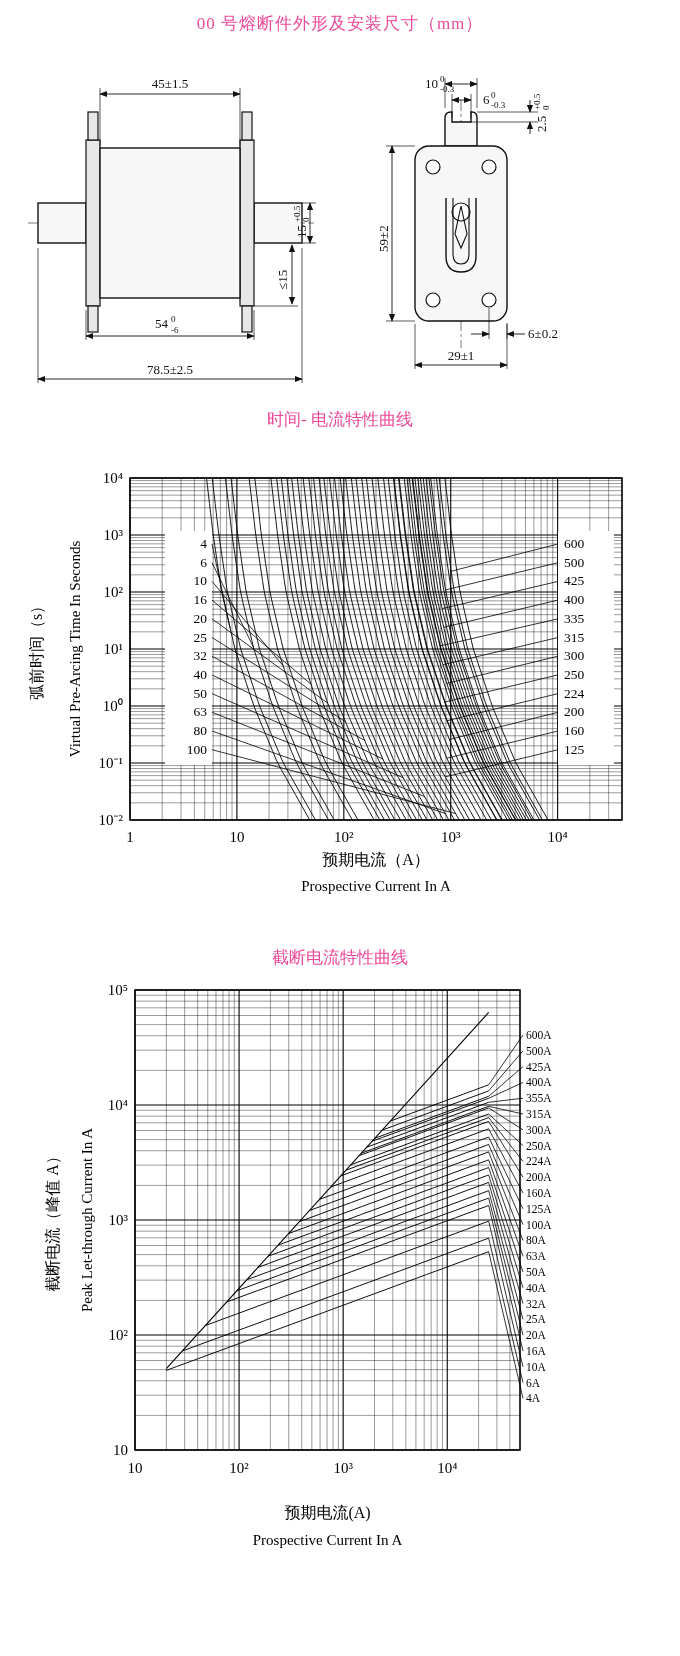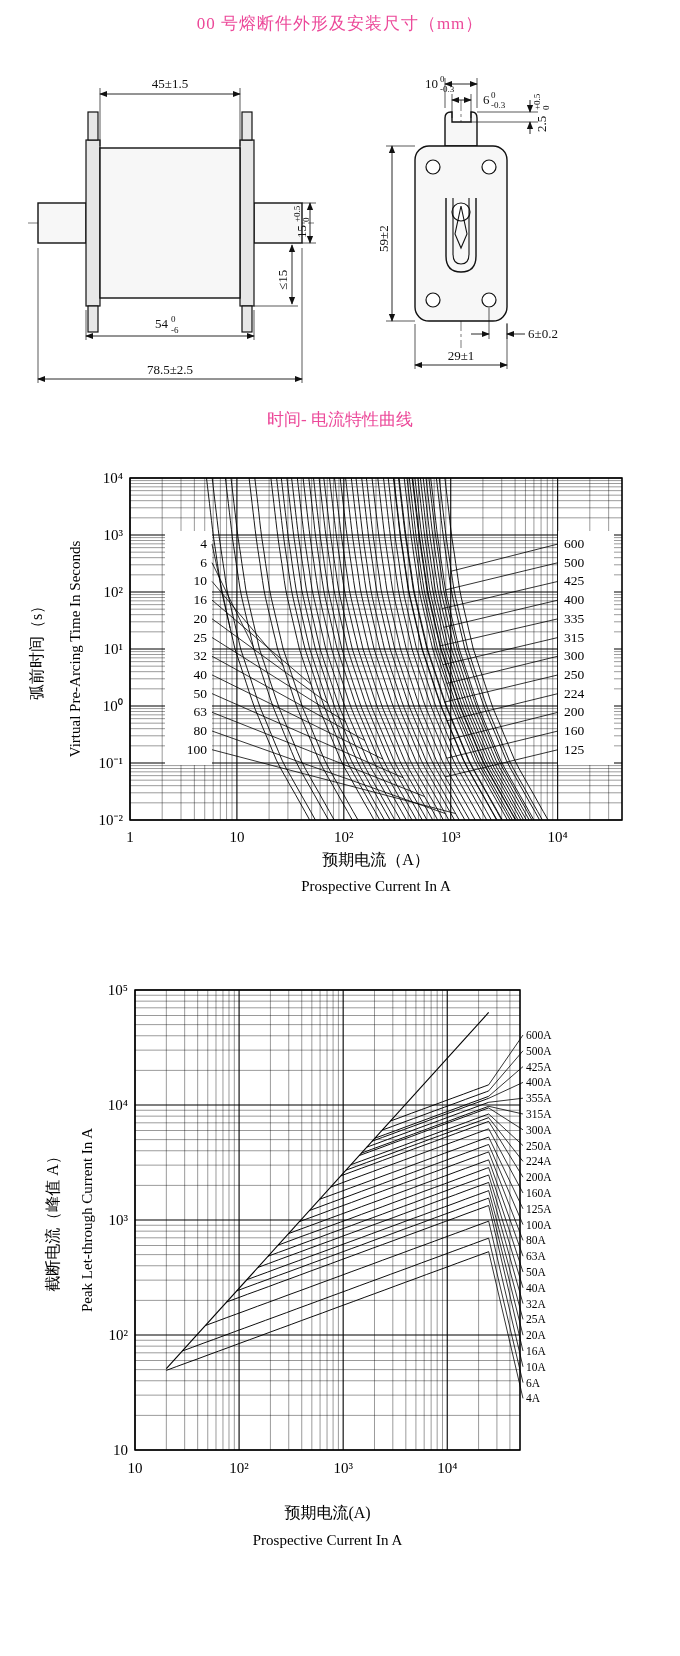--- a/index.html
+++ b/index.html
@@ -361,20 +361,21 @@
         <text x="564" y="186.5" text-anchor="start" class="rlab" font-size="13.5">315</text>
         <text x="564" y="205.2" text-anchor="start" class="rlab" font-size="13.5">300</text>
         <text x="564" y="223.9" text-anchor="start" class="rlab" font-size="13.5">250</text>
         <text x="564" y="242.6" text-anchor="start" class="rlab" font-size="13.5">224</text>
         <text x="564" y="261.29999999999995" text-anchor="start" class="rlab" font-size="13.5">200</text>
         <text x="564" y="280" text-anchor="start" class="rlab" font-size="13.5">160</text>
         <text x="564" y="298.7" text-anchor="start" class="rlab" font-size="13.5">125</text>
       </g>
     </svg>
 
+  <div class="chart-title" id="chart2-title">截断电流特性曲线</div>
   <svg id="c2" width="680" height="600" viewBox="0 0 680 600">
       <g stroke="#000">
         <line x1="135" y1="15" x2="135" y2="475" stroke-width="1.1"></line>
         <line x1="166.33211358696505" y1="15" x2="166.33211358696505" y2="475" stroke-width="0.4"></line>
         <line x1="184.66022510367543" y1="15" x2="184.66022510367543" y2="475" stroke-width="0.4"></line>
         <line x1="197.66422717393013" y1="15" x2="197.66422717393013" y2="475" stroke-width="0.4"></line>
         <line x1="207.7509148097762" y1="15" x2="207.7509148097762" y2="475" stroke-width="0.4"></line>
         <line x1="215.9923386906405" y1="15" x2="215.9923386906405" y2="475" stroke-width="0.4"></line>
         <line x1="222.9603632968343" y1="15" x2="222.9603632968343" y2="475" stroke-width="0.4"></line>
         <line x1="228.99634076089518" y1="15" x2="228.99634076089518" y2="475" stroke-width="0.4"></line>

